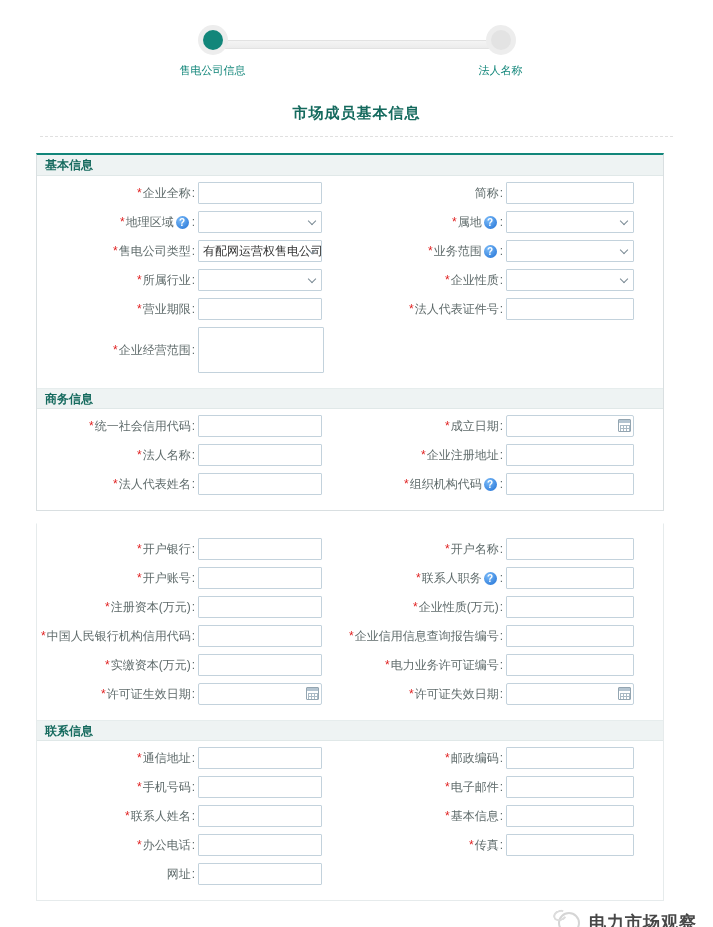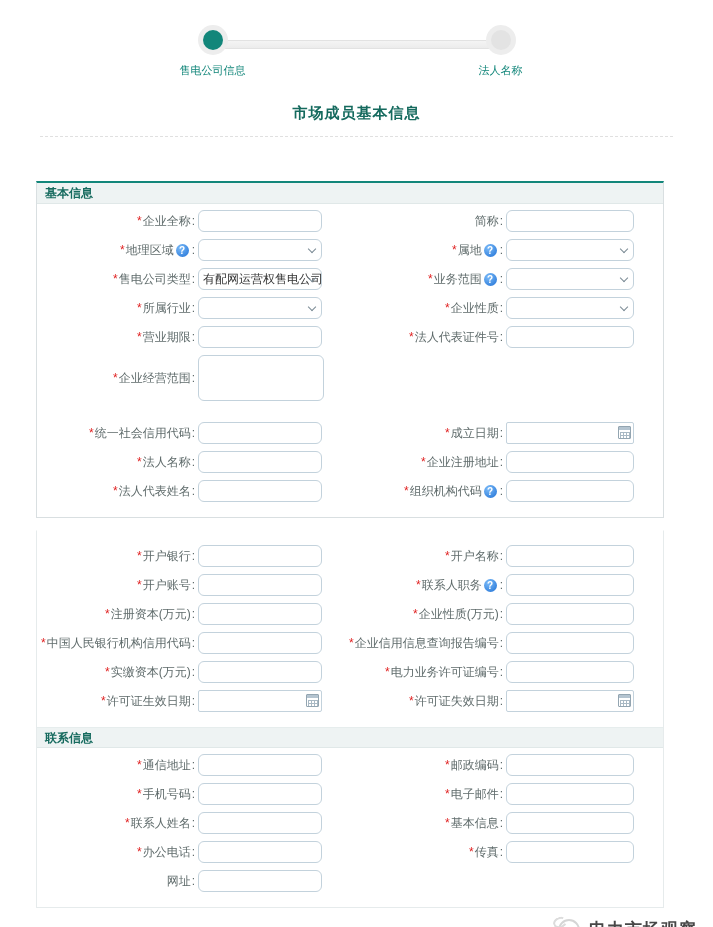--- a/index.html
+++ b/index.html
@@ -30,21 +30,21 @@
   .step-2{right:6px;}
   .dot{width:20px;height:20px;border-radius:50%;background:var(--dot-inactive);
     box-shadow:0 0 0 5px #ededed, 0 1px 2px rgba(0,0,0,.15);}
   .step.active .dot{background:var(--accent);}
   .step-label{margin-top:13px;font-size:11px;font-weight:normal;color:var(--accent);white-space:nowrap;}
   
   .page-title{margin-top:16px;text-align:center;font-size:15px;font-weight:bold;
     color:var(--accent-dark);letter-spacing:1px;}
   .divider{margin:13px 40px 0;border-top:1px dashed #e0e0e0;height:0;}
   
-  .main{margin:44px 49px 0 36px;}
+  .main{margin:16px 49px 0 36px;}
   .panel{width:628px;background:#fff;}
   .panel-1{border:1px solid var(--panel-border);border-top:2px solid var(--accent);margin-bottom:12px;}
   .panel-2{border:1px solid #e6ebec;border-top:1px solid transparent;padding-top:8px;}
   .sec-header{height:21px;line-height:21px;background:var(--section-bg);color:var(--accent-dark);
     font-size:12px;font-weight:bold;padding-left:8px;border-bottom:1px solid #e0e8e8;border-top:1px solid #e6eded;}
   .panel-1 .sec-header:first-child{border-top:none;}
   .sec-body{padding:6px 0 8px;}
   .frow{display:flex;margin-bottom:7px;}
   .fcell{display:flex;align-items:center;}
   .fcell.left{width:294px;}
@@ -55,21 +55,21 @@
   .right .lbl{width:172px;}
   .req{color:var(--required);margin-right:1px;font-size:12px;}
   .colon{margin:0 0 0 1px;}
   .help-icon{display:inline-block;width:13px;height:13px;border-radius:50%;margin:0 2px;
     background:radial-gradient(circle at 35% 30%,#7cbcf9,#1e6fd4);color:#fff;font-size:10px;
     font-weight:bold;text-align:center;line-height:13px;}
   .ctl{margin-left:3px;}
   .left .ctl{width:124px;}
   .right .ctl{width:128px;}
   input.ctl, .sel, textarea.ctl{
-    border:1px solid var(--input-border);border-radius:6px;background:#fff;outline:none;
+    border:1px solid var(--input-border);border-radius:1px;background:#fff;outline:none;
     font-size:12px;color:#333;font-family:"Liberation Sans","DejaVu Sans",sans-serif;}
   input.ctl{height:22px;padding:0 3px;}
   textarea.ctl{height:46px;resize:none;padding:2px 3px;}
   .left textarea.ctl{width:126px;}
   .sel{position:relative;height:22px;display:inline-block;}
   .sel-val{display:block;font-size:12px;line-height:20px;padding:0 16px 0 4px;color:#333;
     overflow:hidden;white-space:nowrap;}
   .chev{position:absolute;right:6px;top:6px;width:6px;height:6px;
     border-right:1px solid #7a8a94;border-bottom:1px solid #7a8a94;transform:rotate(45deg);}
   .datewrap{position:relative;display:inline-block;height:22px;}
@@ -227,20 +227,21 @@
             <div class="lbl">
               <span class="req">*</span>
               <span>企业经营范围</span>
               <span class="colon">:</span>
             </div>
             <textarea class="ctl" style=""></textarea>
           </div>
           <div class="fcell right"></div>
         </div>
       </div>
+      <div class="sec-header">商务信息</div>
       <div class="sec-body">
         <div class="frow">
           <div class="fcell left">
             <div class="lbl">
               <span class="req">*</span>
               <span>统一社会信用代码</span>
               <span class="colon">:</span>
             </div>
             <input class="ctl" type="text" style="">
           </div>

